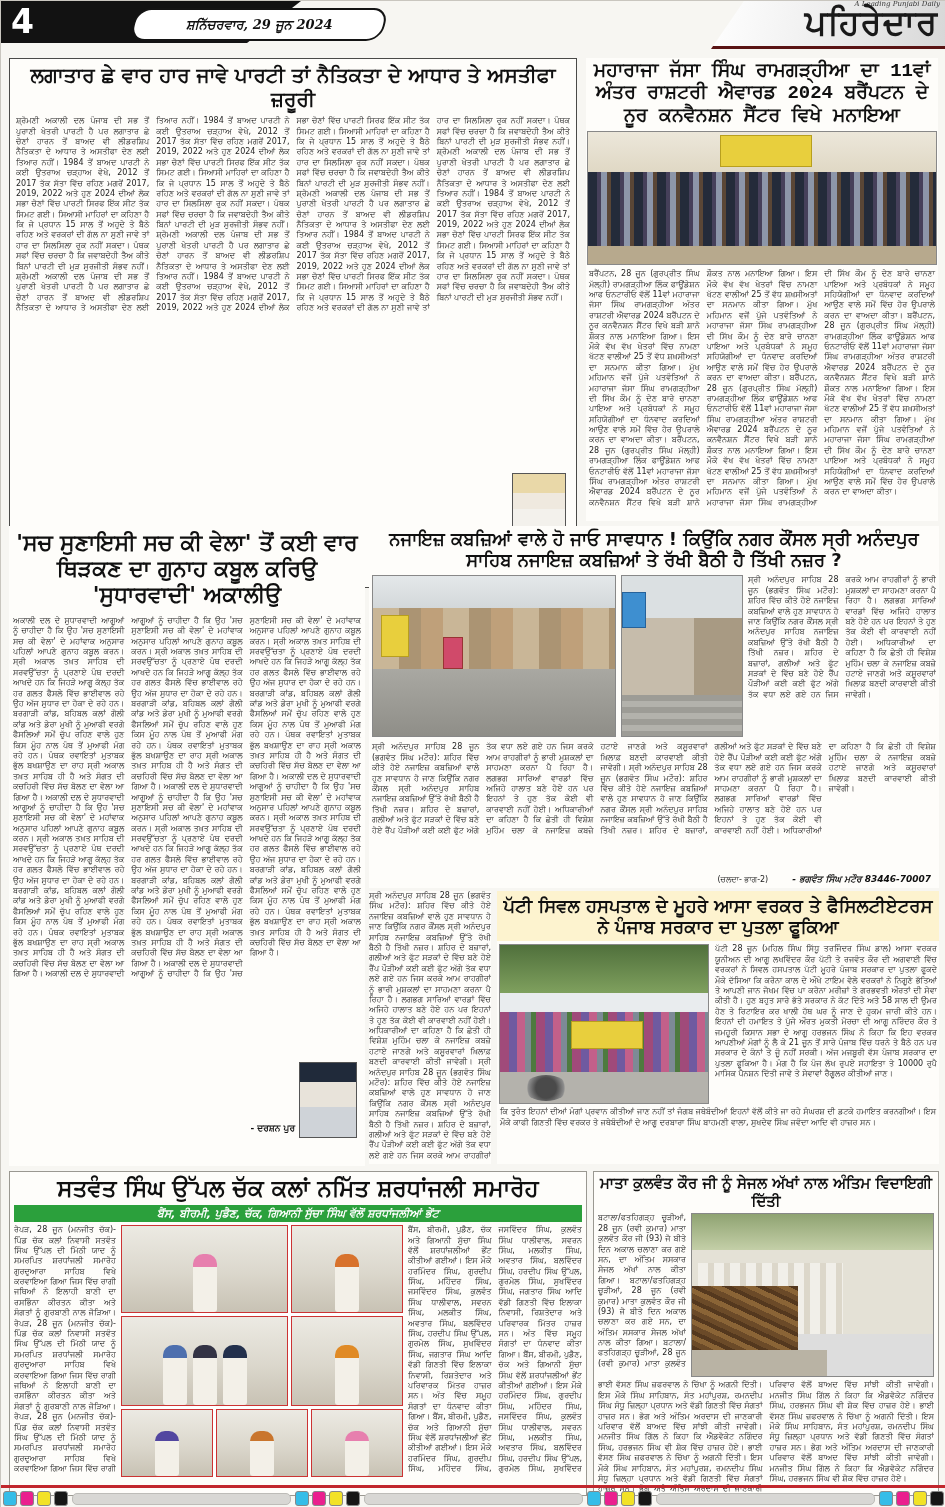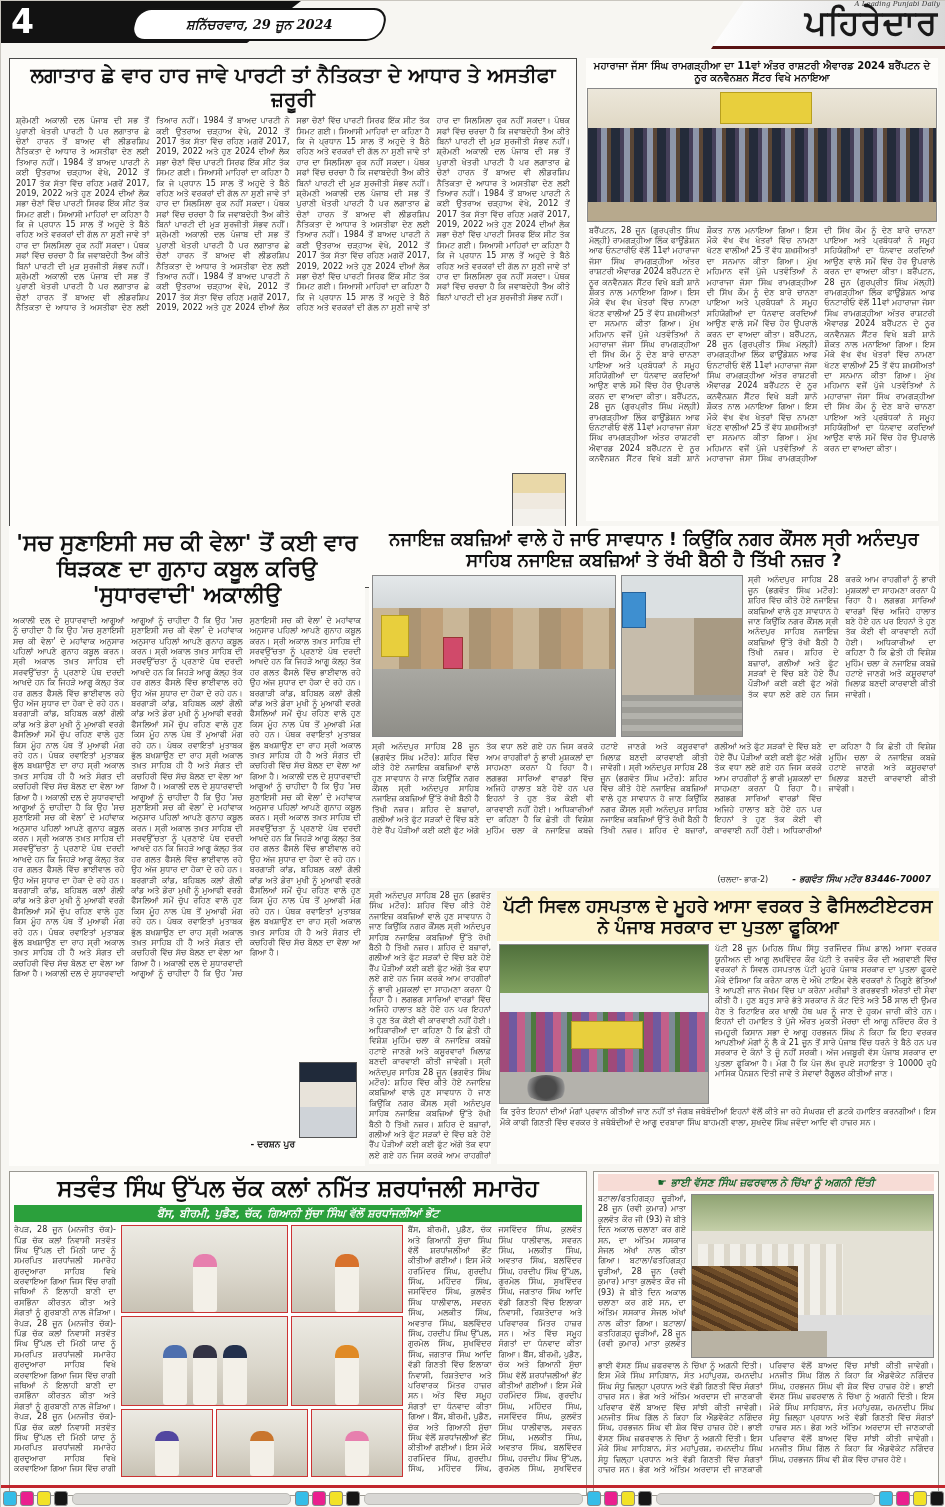--- a/index.html
+++ b/index.html
@@ -84,36 +84,36 @@
     <div class="cols c4" style="height:404px;">ਸ਼੍ਰੋਮਣੀ ਅਕਾਲੀ ਦਲ ਪੰਜਾਬ ਦੀ ਸਭ ਤੋਂ ਪੁਰਾਣੀ ਖੇਤਰੀ ਪਾਰਟੀ ਹੈ ਪਰ ਲਗਾਤਾਰ ਛੇ ਚੋਣਾਂ ਹਾਰਨ ਤੋਂ ਬਾਅਦ ਵੀ ਲੀਡਰਸ਼ਿਪ ਨੈਤਿਕਤਾ ਦੇ ਆਧਾਰ ਤੇ ਅਸਤੀਫਾ ਦੇਣ ਲਈ ਤਿਆਰ ਨਹੀਂ। 1984 ਤੋਂ ਬਾਅਦ ਪਾਰਟੀ ਨੇ ਕਈ ਉਤਰਾਅ ਚੜ੍ਹਾਅ ਵੇਖੇ, 2012 ਤੋਂ 2017 ਤੱਕ ਸੱਤਾ ਵਿੱਚ ਰਹਿਣ ਮਗਰੋਂ 2017, 2019, 2022 ਅਤੇ ਹੁਣ 2024 ਦੀਆਂ ਲੋਕ ਸਭਾ ਚੋਣਾਂ ਵਿੱਚ ਪਾਰਟੀ ਸਿਰਫ ਇੱਕ ਸੀਟ ਤੱਕ ਸਿਮਟ ਗਈ। ਸਿਆਸੀ ਮਾਹਿਰਾਂ ਦਾ ਕਹਿਣਾ ਹੈ ਕਿ ਜੇ ਪ੍ਰਧਾਨ 15 ਸਾਲ ਤੋਂ ਅਹੁਦੇ ਤੇ ਬੈਠੇ ਰਹਿਣ ਅਤੇ ਵਰਕਰਾਂ ਦੀ ਗੱਲ ਨਾ ਸੁਣੀ ਜਾਵੇ ਤਾਂ ਹਾਰ ਦਾ ਸਿਲਸਿਲਾ ਰੁਕ ਨਹੀਂ ਸਕਦਾ। ਪੰਥਕ ਸਫਾਂ ਵਿੱਚ ਚਰਚਾ ਹੈ ਕਿ ਜਵਾਬਦੇਹੀ ਤੈਅ ਕੀਤੇ ਬਿਨਾਂ ਪਾਰਟੀ ਦੀ ਮੁੜ ਸੁਰਜੀਤੀ ਸੰਭਵ ਨਹੀਂ। ਸ਼੍ਰੋਮਣੀ ਅਕਾਲੀ ਦਲ ਪੰਜਾਬ ਦੀ ਸਭ ਤੋਂ ਪੁਰਾਣੀ ਖੇਤਰੀ ਪਾਰਟੀ ਹੈ ਪਰ ਲਗਾਤਾਰ ਛੇ ਚੋਣਾਂ ਹਾਰਨ ਤੋਂ ਬਾਅਦ ਵੀ ਲੀਡਰਸ਼ਿਪ ਨੈਤਿਕਤਾ ਦੇ ਆਧਾਰ ਤੇ ਅਸਤੀਫਾ ਦੇਣ ਲਈ ਤਿਆਰ ਨਹੀਂ। 1984 ਤੋਂ ਬਾਅਦ ਪਾਰਟੀ ਨੇ ਕਈ ਉਤਰਾਅ ਚੜ੍ਹਾਅ ਵੇਖੇ, 2012 ਤੋਂ 2017 ਤੱਕ ਸੱਤਾ ਵਿੱਚ ਰਹਿਣ ਮਗਰੋਂ 2017, 2019, 2022 ਅਤੇ ਹੁਣ 2024 ਦੀਆਂ ਲੋਕ ਸਭਾ ਚੋਣਾਂ ਵਿੱਚ ਪਾਰਟੀ ਸਿਰਫ ਇੱਕ ਸੀਟ ਤੱਕ ਸਿਮਟ ਗਈ। ਸਿਆਸੀ ਮਾਹਿਰਾਂ ਦਾ ਕਹਿਣਾ ਹੈ ਕਿ ਜੇ ਪ੍ਰਧਾਨ 15 ਸਾਲ ਤੋਂ ਅਹੁਦੇ ਤੇ ਬੈਠੇ ਰਹਿਣ ਅਤੇ ਵਰਕਰਾਂ ਦੀ ਗੱਲ ਨਾ ਸੁਣੀ ਜਾਵੇ ਤਾਂ ਹਾਰ ਦਾ ਸਿਲਸਿਲਾ ਰੁਕ ਨਹੀਂ ਸਕਦਾ। ਪੰਥਕ ਸਫਾਂ ਵਿੱਚ ਚਰਚਾ ਹੈ ਕਿ ਜਵਾਬਦੇਹੀ ਤੈਅ ਕੀਤੇ ਬਿਨਾਂ ਪਾਰਟੀ ਦੀ ਮੁੜ ਸੁਰਜੀਤੀ ਸੰਭਵ ਨਹੀਂ। ਸ਼੍ਰੋਮਣੀ ਅਕਾਲੀ ਦਲ ਪੰਜਾਬ ਦੀ ਸਭ ਤੋਂ ਪੁਰਾਣੀ ਖੇਤਰੀ ਪਾਰਟੀ ਹੈ ਪਰ ਲਗਾਤਾਰ ਛੇ ਚੋਣਾਂ ਹਾਰਨ ਤੋਂ ਬਾਅਦ ਵੀ ਲੀਡਰਸ਼ਿਪ ਨੈਤਿਕਤਾ ਦੇ ਆਧਾਰ ਤੇ ਅਸਤੀਫਾ ਦੇਣ ਲਈ ਤਿਆਰ ਨਹੀਂ। 1984 ਤੋਂ ਬਾਅਦ ਪਾਰਟੀ ਨੇ ਕਈ ਉਤਰਾਅ ਚੜ੍ਹਾਅ ਵੇਖੇ, 2012 ਤੋਂ 2017 ਤੱਕ ਸੱਤਾ ਵਿੱਚ ਰਹਿਣ ਮਗਰੋਂ 2017, 2019, 2022 ਅਤੇ ਹੁਣ 2024 ਦੀਆਂ ਲੋਕ ਸਭਾ ਚੋਣਾਂ ਵਿੱਚ ਪਾਰਟੀ ਸਿਰਫ ਇੱਕ ਸੀਟ ਤੱਕ ਸਿਮਟ ਗਈ। ਸਿਆਸੀ ਮਾਹਿਰਾਂ ਦਾ ਕਹਿਣਾ ਹੈ ਕਿ ਜੇ ਪ੍ਰਧਾਨ 15 ਸਾਲ ਤੋਂ ਅਹੁਦੇ ਤੇ ਬੈਠੇ ਰਹਿਣ ਅਤੇ ਵਰਕਰਾਂ ਦੀ ਗੱਲ ਨਾ ਸੁਣੀ ਜਾਵੇ ਤਾਂ ਹਾਰ ਦਾ ਸਿਲਸਿਲਾ ਰੁਕ ਨਹੀਂ ਸਕਦਾ। ਪੰਥਕ ਸਫਾਂ ਵਿੱਚ ਚਰਚਾ ਹੈ ਕਿ ਜਵਾਬਦੇਹੀ ਤੈਅ ਕੀਤੇ ਬਿਨਾਂ ਪਾਰਟੀ ਦੀ ਮੁੜ ਸੁਰਜੀਤੀ ਸੰਭਵ ਨਹੀਂ। ਸ਼੍ਰੋਮਣੀ ਅਕਾਲੀ ਦਲ ਪੰਜਾਬ ਦੀ ਸਭ ਤੋਂ ਪੁਰਾਣੀ ਖੇਤਰੀ ਪਾਰਟੀ ਹੈ ਪਰ ਲਗਾਤਾਰ ਛੇ ਚੋਣਾਂ ਹਾਰਨ ਤੋਂ ਬਾਅਦ ਵੀ ਲੀਡਰਸ਼ਿਪ ਨੈਤਿਕਤਾ ਦੇ ਆਧਾਰ ਤੇ ਅਸਤੀਫਾ ਦੇਣ ਲਈ ਤਿਆਰ ਨਹੀਂ। 1984 ਤੋਂ ਬਾਅਦ ਪਾਰਟੀ ਨੇ ਕਈ ਉਤਰਾਅ ਚੜ੍ਹਾਅ ਵੇਖੇ, 2012 ਤੋਂ 2017 ਤੱਕ ਸੱਤਾ ਵਿੱਚ ਰਹਿਣ ਮਗਰੋਂ 2017, 2019, 2022 ਅਤੇ ਹੁਣ 2024 ਦੀਆਂ ਲੋਕ ਸਭਾ ਚੋਣਾਂ ਵਿੱਚ ਪਾਰਟੀ ਸਿਰਫ ਇੱਕ ਸੀਟ ਤੱਕ ਸਿਮਟ ਗਈ। ਸਿਆਸੀ ਮਾਹਿਰਾਂ ਦਾ ਕਹਿਣਾ ਹੈ ਕਿ ਜੇ ਪ੍ਰਧਾਨ 15 ਸਾਲ ਤੋਂ ਅਹੁਦੇ ਤੇ ਬੈਠੇ ਰਹਿਣ ਅਤੇ ਵਰਕਰਾਂ ਦੀ ਗੱਲ ਨਾ ਸੁਣੀ ਜਾਵੇ ਤਾਂ ਹਾਰ ਦਾ ਸਿਲਸਿਲਾ ਰੁਕ ਨਹੀਂ ਸਕਦਾ। ਪੰਥਕ ਸਫਾਂ ਵਿੱਚ ਚਰਚਾ ਹੈ ਕਿ ਜਵਾਬਦੇਹੀ ਤੈਅ ਕੀਤੇ ਬਿਨਾਂ ਪਾਰਟੀ ਦੀ ਮੁੜ ਸੁਰਜੀਤੀ ਸੰਭਵ ਨਹੀਂ। ਸ਼੍ਰੋਮਣੀ ਅਕਾਲੀ ਦਲ ਪੰਜਾਬ ਦੀ ਸਭ ਤੋਂ ਪੁਰਾਣੀ ਖੇਤਰੀ ਪਾਰਟੀ ਹੈ ਪਰ ਲਗਾਤਾਰ ਛੇ ਚੋਣਾਂ ਹਾਰਨ ਤੋਂ ਬਾਅਦ ਵੀ ਲੀਡਰਸ਼ਿਪ ਨੈਤਿਕਤਾ ਦੇ ਆਧਾਰ ਤੇ ਅਸਤੀਫਾ ਦੇਣ ਲਈ ਤਿਆਰ ਨਹੀਂ। 1984 ਤੋਂ ਬਾਅਦ ਪਾਰਟੀ ਨੇ ਕਈ ਉਤਰਾਅ ਚੜ੍ਹਾਅ ਵੇਖੇ, 2012 ਤੋਂ 2017 ਤੱਕ ਸੱਤਾ ਵਿੱਚ ਰਹਿਣ ਮਗਰੋਂ 2017, 2019, 2022 ਅਤੇ ਹੁਣ 2024 ਦੀਆਂ ਲੋਕ ਸਭਾ ਚੋਣਾਂ ਵਿੱਚ ਪਾਰਟੀ ਸਿਰਫ ਇੱਕ ਸੀਟ ਤੱਕ ਸਿਮਟ ਗਈ। ਸਿਆਸੀ ਮਾਹਿਰਾਂ ਦਾ ਕਹਿਣਾ ਹੈ ਕਿ ਜੇ ਪ੍ਰਧਾਨ 15 ਸਾਲ ਤੋਂ ਅਹੁਦੇ ਤੇ ਬੈਠੇ ਰਹਿਣ ਅਤੇ ਵਰਕਰਾਂ ਦੀ ਗੱਲ ਨਾ ਸੁਣੀ ਜਾਵੇ ਤਾਂ ਹਾਰ ਦਾ ਸਿਲਸਿਲਾ ਰੁਕ ਨਹੀਂ ਸਕਦਾ। ਪੰਥਕ ਸਫਾਂ ਵਿੱਚ ਚਰਚਾ ਹੈ ਕਿ ਜਵਾਬਦੇਹੀ ਤੈਅ ਕੀਤੇ ਬਿਨਾਂ ਪਾਰਟੀ ਦੀ ਮੁੜ ਸੁਰਜੀਤੀ ਸੰਭਵ ਨਹੀਂ।</div>
     <div class="portrait" style="right:10px;bottom:48px;width:52px;height:64px;
          background:linear-gradient(180deg,#e9d8a8 0 30%,#efe9df 30% 55%,#f3f1ec 55% 100%);"></div>
     <div style="position:absolute;right:6px;bottom:24px;text-align:center;width:110px;">
       <span class="byline">- ਤਰਸੇਮ ਸਿੰਘ ਭਿੰਡਰ</span>
       <span class="byline" style="display:block;">98152 67963</span>
     </div>
   </div>
 
   <div class="art" style="left:585px;top:57px;width:352px;height:463px;">
-    <div class="hl" style="font-size:10px;padding:2px 2px 4px 2px;">ਮਹਾਰਾਜਾ ਜੱਸਾ ਸਿੰਘ ਰਾਮਗੜ੍ਹੀਆ ਦਾ 11ਵਾਂ ਅੰਤਰ ਰਾਸ਼ਟਰੀ ਐਵਾਰਡ 2024 ਬਰੈਂਪਟਨ ਦੇ ਨੂਰ ਕਨਵੈਨਸ਼ਨ ਸੈਂਟਰ ਵਿਖੇ ਮਨਾਇਆ</div>
+    <div class="hl" style="font-size:19px;padding:2px 2px 4px 2px;font-family:Liberation Mono, monospace;">ਮਹਾਰਾਜਾ ਜੱਸਾ ਸਿੰਘ ਰਾਮਗੜ੍ਹੀਆ ਦਾ 11ਵਾਂ ਅੰਤਰ ਰਾਸ਼ਟਰੀ ਐਵਾਰਡ 2024 ਬਰੈਂਪਟਨ ਦੇ ਨੂਰ ਕਨਵੈਨਸ਼ਨ ਸੈਂਟਰ ਵਿਖੇ ਮਨਾਇਆ</div>
     <div class="ph" style="width:348px;height:132px;margin:0 auto;">
       <div style="top:0;height:34%;background:linear-gradient(180deg,#ece7da,#ded6c2);"></div>
       <div class="banner" style="left:38%;top:3px;width:90px;height:30px;"></div>
       <div class="crowd" style="top:30%;height:56%;"></div>
       <div style="bottom:0;height:14%;background:#b7a98d;"></div>
     </div>
     <div class="cols c3" style="height:278px;padding:4px 3px;">ਬਰੈਂਪਟਨ, 28 ਜੂਨ (ਗੁਰਪ੍ਰੀਤ ਸਿੰਘ ਮੱਲ੍ਹੀ)  ਰਾਮਗੜ੍ਹੀਆ ਲਿੰਕ ਫਾਊਂਡੇਸ਼ਨ ਆਫ ਓਨਟਾਰੀਓ ਵੱਲੋਂ 11ਵਾਂ ਮਹਾਰਾਜਾ ਜੱਸਾ ਸਿੰਘ ਰਾਮਗੜ੍ਹੀਆ ਅੰਤਰ ਰਾਸ਼ਟਰੀ ਐਵਾਰਡ 2024 ਬਰੈਂਪਟਨ ਦੇ ਨੂਰ ਕਨਵੈਨਸ਼ਨ ਸੈਂਟਰ ਵਿਖੇ ਬੜੀ ਸ਼ਾਨੋ ਸ਼ੌਕਤ ਨਾਲ ਮਨਾਇਆ ਗਿਆ। ਇਸ ਮੌਕੇ ਵੱਖ ਵੱਖ ਖੇਤਰਾਂ ਵਿੱਚ ਨਾਮਣਾ ਖੱਟਣ ਵਾਲੀਆਂ 25 ਤੋਂ ਵੱਧ ਸ਼ਖ਼ਸੀਅਤਾਂ ਦਾ ਸਨਮਾਨ ਕੀਤਾ ਗਿਆ। ਮੁੱਖ ਮਹਿਮਾਨ ਵਜੋਂ ਪੁੱਜੇ ਪਤਵੰਤਿਆਂ ਨੇ ਮਹਾਰਾਜਾ ਜੱਸਾ ਸਿੰਘ ਰਾਮਗੜ੍ਹੀਆ ਦੀ ਸਿੱਖ ਕੌਮ ਨੂੰ ਦੇਣ ਬਾਰੇ ਚਾਨਣਾ ਪਾਇਆ ਅਤੇ ਪ੍ਰਬੰਧਕਾਂ ਨੇ ਸਮੂਹ ਸਹਿਯੋਗੀਆਂ ਦਾ ਧੰਨਵਾਦ ਕਰਦਿਆਂ ਆਉਣ ਵਾਲੇ ਸਮੇਂ ਵਿੱਚ ਹੋਰ ਉਪਰਾਲੇ ਕਰਨ ਦਾ ਵਾਅਦਾ ਕੀਤਾ। ਬਰੈਂਪਟਨ, 28 ਜੂਨ (ਗੁਰਪ੍ਰੀਤ ਸਿੰਘ ਮੱਲ੍ਹੀ)  ਰਾਮਗੜ੍ਹੀਆ ਲਿੰਕ ਫਾਊਂਡੇਸ਼ਨ ਆਫ ਓਨਟਾਰੀਓ ਵੱਲੋਂ 11ਵਾਂ ਮਹਾਰਾਜਾ ਜੱਸਾ ਸਿੰਘ ਰਾਮਗੜ੍ਹੀਆ ਅੰਤਰ ਰਾਸ਼ਟਰੀ ਐਵਾਰਡ 2024 ਬਰੈਂਪਟਨ ਦੇ ਨੂਰ ਕਨਵੈਨਸ਼ਨ ਸੈਂਟਰ ਵਿਖੇ ਬੜੀ ਸ਼ਾਨੋ ਸ਼ੌਕਤ ਨਾਲ ਮਨਾਇਆ ਗਿਆ। ਇਸ ਮੌਕੇ ਵੱਖ ਵੱਖ ਖੇਤਰਾਂ ਵਿੱਚ ਨਾਮਣਾ ਖੱਟਣ ਵਾਲੀਆਂ 25 ਤੋਂ ਵੱਧ ਸ਼ਖ਼ਸੀਅਤਾਂ ਦਾ ਸਨਮਾਨ ਕੀਤਾ ਗਿਆ। ਮੁੱਖ ਮਹਿਮਾਨ ਵਜੋਂ ਪੁੱਜੇ ਪਤਵੰਤਿਆਂ ਨੇ ਮਹਾਰਾਜਾ ਜੱਸਾ ਸਿੰਘ ਰਾਮਗੜ੍ਹੀਆ ਦੀ ਸਿੱਖ ਕੌਮ ਨੂੰ ਦੇਣ ਬਾਰੇ ਚਾਨਣਾ ਪਾਇਆ ਅਤੇ ਪ੍ਰਬੰਧਕਾਂ ਨੇ ਸਮੂਹ ਸਹਿਯੋਗੀਆਂ ਦਾ ਧੰਨਵਾਦ ਕਰਦਿਆਂ ਆਉਣ ਵਾਲੇ ਸਮੇਂ ਵਿੱਚ ਹੋਰ ਉਪਰਾਲੇ ਕਰਨ ਦਾ ਵਾਅਦਾ ਕੀਤਾ। ਬਰੈਂਪਟਨ, 28 ਜੂਨ (ਗੁਰਪ੍ਰੀਤ ਸਿੰਘ ਮੱਲ੍ਹੀ)  ਰਾਮਗੜ੍ਹੀਆ ਲਿੰਕ ਫਾਊਂਡੇਸ਼ਨ ਆਫ ਓਨਟਾਰੀਓ ਵੱਲੋਂ 11ਵਾਂ ਮਹਾਰਾਜਾ ਜੱਸਾ ਸਿੰਘ ਰਾਮਗੜ੍ਹੀਆ ਅੰਤਰ ਰਾਸ਼ਟਰੀ ਐਵਾਰਡ 2024 ਬਰੈਂਪਟਨ ਦੇ ਨੂਰ ਕਨਵੈਨਸ਼ਨ ਸੈਂਟਰ ਵਿਖੇ ਬੜੀ ਸ਼ਾਨੋ ਸ਼ੌਕਤ ਨਾਲ ਮਨਾਇਆ ਗਿਆ। ਇਸ ਮੌਕੇ ਵੱਖ ਵੱਖ ਖੇਤਰਾਂ ਵਿੱਚ ਨਾਮਣਾ ਖੱਟਣ ਵਾਲੀਆਂ 25 ਤੋਂ ਵੱਧ ਸ਼ਖ਼ਸੀਅਤਾਂ ਦਾ ਸਨਮਾਨ ਕੀਤਾ ਗਿਆ। ਮੁੱਖ ਮਹਿਮਾਨ ਵਜੋਂ ਪੁੱਜੇ ਪਤਵੰਤਿਆਂ ਨੇ ਮਹਾਰਾਜਾ ਜੱਸਾ ਸਿੰਘ ਰਾਮਗੜ੍ਹੀਆ ਦੀ ਸਿੱਖ ਕੌਮ ਨੂੰ ਦੇਣ ਬਾਰੇ ਚਾਨਣਾ ਪਾਇਆ ਅਤੇ ਪ੍ਰਬੰਧਕਾਂ ਨੇ ਸਮੂਹ ਸਹਿਯੋਗੀਆਂ ਦਾ ਧੰਨਵਾਦ ਕਰਦਿਆਂ ਆਉਣ ਵਾਲੇ ਸਮੇਂ ਵਿੱਚ ਹੋਰ ਉਪਰਾਲੇ ਕਰਨ ਦਾ ਵਾਅਦਾ ਕੀਤਾ। ਬਰੈਂਪਟਨ, 28 ਜੂਨ (ਗੁਰਪ੍ਰੀਤ ਸਿੰਘ ਮੱਲ੍ਹੀ)  ਰਾਮਗੜ੍ਹੀਆ ਲਿੰਕ ਫਾਊਂਡੇਸ਼ਨ ਆਫ ਓਨਟਾਰੀਓ ਵੱਲੋਂ 11ਵਾਂ ਮਹਾਰਾਜਾ ਜੱਸਾ ਸਿੰਘ ਰਾਮਗੜ੍ਹੀਆ ਅੰਤਰ ਰਾਸ਼ਟਰੀ ਐਵਾਰਡ 2024 ਬਰੈਂਪਟਨ ਦੇ ਨੂਰ ਕਨਵੈਨਸ਼ਨ ਸੈਂਟਰ ਵਿਖੇ ਬੜੀ ਸ਼ਾਨੋ ਸ਼ੌਕਤ ਨਾਲ ਮਨਾਇਆ ਗਿਆ। ਇਸ ਮੌਕੇ ਵੱਖ ਵੱਖ ਖੇਤਰਾਂ ਵਿੱਚ ਨਾਮਣਾ ਖੱਟਣ ਵਾਲੀਆਂ 25 ਤੋਂ ਵੱਧ ਸ਼ਖ਼ਸੀਅਤਾਂ ਦਾ ਸਨਮਾਨ ਕੀਤਾ ਗਿਆ। ਮੁੱਖ ਮਹਿਮਾਨ ਵਜੋਂ ਪੁੱਜੇ ਪਤਵੰਤਿਆਂ ਨੇ ਮਹਾਰਾਜਾ ਜੱਸਾ ਸਿੰਘ ਰਾਮਗੜ੍ਹੀਆ ਦੀ ਸਿੱਖ ਕੌਮ ਨੂੰ ਦੇਣ ਬਾਰੇ ਚਾਨਣਾ ਪਾਇਆ ਅਤੇ ਪ੍ਰਬੰਧਕਾਂ ਨੇ ਸਮੂਹ ਸਹਿਯੋਗੀਆਂ ਦਾ ਧੰਨਵਾਦ ਕਰਦਿਆਂ ਆਉਣ ਵਾਲੇ ਸਮੇਂ ਵਿੱਚ ਹੋਰ ਉਪਰਾਲੇ ਕਰਨ ਦਾ ਵਾਅਦਾ ਕੀਤਾ।</div>
   </div>
 
   <div class="art" style="left:8px;top:525px;width:356px;height:640px;padding:2px 4px;">
     <div class="hl" style="font-size:22px;margin:2px 0 8px 0;">'ਸਚ ਸੁਣਾਇਸੀ ਸਚ ਕੀ ਵੇਲਾ' ਤੋਂ ਕਈ ਵਾਰ ਥਿੜਕਣ ਦਾ ਗੁਨਾਹ ਕਬੂਲ ਕਰਿਉ 'ਸੁਧਾਰਵਾਦੀ' ਅਕਾਲੀਉ</div>
     <div class="cols c3" style="height:548px;">ਅਕਾਲੀ ਦਲ ਦੇ ਸੁਧਾਰਵਾਦੀ ਆਗੂਆਂ ਨੂੰ ਚਾਹੀਦਾ ਹੈ ਕਿ ਉਹ 'ਸਚ ਸੁਣਾਇਸੀ ਸਚ ਕੀ ਵੇਲਾ' ਦੇ ਮਹਾਂਵਾਕ ਅਨੁਸਾਰ ਪਹਿਲਾਂ ਆਪਣੇ ਗੁਨਾਹ ਕਬੂਲ ਕਰਨ। ਸ੍ਰੀ ਅਕਾਲ ਤਖ਼ਤ ਸਾਹਿਬ ਦੀ ਸਰਵਉੱਚਤਾ ਨੂੰ ਪ੍ਰਣਾਏ ਪੰਥ ਦਰਦੀ ਆਖਦੇ ਹਨ ਕਿ ਜਿਹੜੇ ਆਗੂ ਕੱਲ੍ਹ ਤੱਕ ਹਰ ਗਲਤ ਫੈਸਲੇ ਵਿੱਚ ਭਾਈਵਾਲ ਰਹੇ ਉਹ ਅੱਜ ਸੁਧਾਰ ਦਾ ਹੋਕਾ ਦੇ ਰਹੇ ਹਨ। ਬਰਗਾੜੀ ਕਾਂਡ, ਬਹਿਬਲ ਕਲਾਂ ਗੋਲੀ ਕਾਂਡ ਅਤੇ ਡੇਰਾ ਮੁਖੀ ਨੂੰ ਮੁਆਫੀ ਵਰਗੇ ਫੈਸਲਿਆਂ ਸਮੇਂ ਚੁੱਪ ਰਹਿਣ ਵਾਲੇ ਹੁਣ ਕਿਸ ਮੂੰਹ ਨਾਲ ਪੰਥ ਤੋਂ ਮੁਆਫੀ ਮੰਗ ਰਹੇ ਹਨ। ਪੰਥਕ ਰਵਾਇਤਾਂ ਮੁਤਾਬਕ ਭੁੱਲ ਬਖਸ਼ਾਉਣ ਦਾ ਰਾਹ ਸ੍ਰੀ ਅਕਾਲ ਤਖ਼ਤ ਸਾਹਿਬ ਹੀ ਹੈ ਅਤੇ ਸੰਗਤ ਦੀ ਕਚਹਿਰੀ ਵਿੱਚ ਸੱਚ ਬੋਲਣ ਦਾ ਵੇਲਾ ਆ ਗਿਆ ਹੈ। ਅਕਾਲੀ ਦਲ ਦੇ ਸੁਧਾਰਵਾਦੀ ਆਗੂਆਂ ਨੂੰ ਚਾਹੀਦਾ ਹੈ ਕਿ ਉਹ 'ਸਚ ਸੁਣਾਇਸੀ ਸਚ ਕੀ ਵੇਲਾ' ਦੇ ਮਹਾਂਵਾਕ ਅਨੁਸਾਰ ਪਹਿਲਾਂ ਆਪਣੇ ਗੁਨਾਹ ਕਬੂਲ ਕਰਨ। ਸ੍ਰੀ ਅਕਾਲ ਤਖ਼ਤ ਸਾਹਿਬ ਦੀ ਸਰਵਉੱਚਤਾ ਨੂੰ ਪ੍ਰਣਾਏ ਪੰਥ ਦਰਦੀ ਆਖਦੇ ਹਨ ਕਿ ਜਿਹੜੇ ਆਗੂ ਕੱਲ੍ਹ ਤੱਕ ਹਰ ਗਲਤ ਫੈਸਲੇ ਵਿੱਚ ਭਾਈਵਾਲ ਰਹੇ ਉਹ ਅੱਜ ਸੁਧਾਰ ਦਾ ਹੋਕਾ ਦੇ ਰਹੇ ਹਨ। ਬਰਗਾੜੀ ਕਾਂਡ, ਬਹਿਬਲ ਕਲਾਂ ਗੋਲੀ ਕਾਂਡ ਅਤੇ ਡੇਰਾ ਮੁਖੀ ਨੂੰ ਮੁਆਫੀ ਵਰਗੇ ਫੈਸਲਿਆਂ ਸਮੇਂ ਚੁੱਪ ਰਹਿਣ ਵਾਲੇ ਹੁਣ ਕਿਸ ਮੂੰਹ ਨਾਲ ਪੰਥ ਤੋਂ ਮੁਆਫੀ ਮੰਗ ਰਹੇ ਹਨ। ਪੰਥਕ ਰਵਾਇਤਾਂ ਮੁਤਾਬਕ ਭੁੱਲ ਬਖਸ਼ਾਉਣ ਦਾ ਰਾਹ ਸ੍ਰੀ ਅਕਾਲ ਤਖ਼ਤ ਸਾਹਿਬ ਹੀ ਹੈ ਅਤੇ ਸੰਗਤ ਦੀ ਕਚਹਿਰੀ ਵਿੱਚ ਸੱਚ ਬੋਲਣ ਦਾ ਵੇਲਾ ਆ ਗਿਆ ਹੈ। ਅਕਾਲੀ ਦਲ ਦੇ ਸੁਧਾਰਵਾਦੀ ਆਗੂਆਂ ਨੂੰ ਚਾਹੀਦਾ ਹੈ ਕਿ ਉਹ 'ਸਚ ਸੁਣਾਇਸੀ ਸਚ ਕੀ ਵੇਲਾ' ਦੇ ਮਹਾਂਵਾਕ ਅਨੁਸਾਰ ਪਹਿਲਾਂ ਆਪਣੇ ਗੁਨਾਹ ਕਬੂਲ ਕਰਨ। ਸ੍ਰੀ ਅਕਾਲ ਤਖ਼ਤ ਸਾਹਿਬ ਦੀ ਸਰਵਉੱਚਤਾ ਨੂੰ ਪ੍ਰਣਾਏ ਪੰਥ ਦਰਦੀ ਆਖਦੇ ਹਨ ਕਿ ਜਿਹੜੇ ਆਗੂ ਕੱਲ੍ਹ ਤੱਕ ਹਰ ਗਲਤ ਫੈਸਲੇ ਵਿੱਚ ਭਾਈਵਾਲ ਰਹੇ ਉਹ ਅੱਜ ਸੁਧਾਰ ਦਾ ਹੋਕਾ ਦੇ ਰਹੇ ਹਨ। ਬਰਗਾੜੀ ਕਾਂਡ, ਬਹਿਬਲ ਕਲਾਂ ਗੋਲੀ ਕਾਂਡ ਅਤੇ ਡੇਰਾ ਮੁਖੀ ਨੂੰ ਮੁਆਫੀ ਵਰਗੇ ਫੈਸਲਿਆਂ ਸਮੇਂ ਚੁੱਪ ਰਹਿਣ ਵਾਲੇ ਹੁਣ ਕਿਸ ਮੂੰਹ ਨਾਲ ਪੰਥ ਤੋਂ ਮੁਆਫੀ ਮੰਗ ਰਹੇ ਹਨ। ਪੰਥਕ ਰਵਾਇਤਾਂ ਮੁਤਾਬਕ ਭੁੱਲ ਬਖਸ਼ਾਉਣ ਦਾ ਰਾਹ ਸ੍ਰੀ ਅਕਾਲ ਤਖ਼ਤ ਸਾਹਿਬ ਹੀ ਹੈ ਅਤੇ ਸੰਗਤ ਦੀ ਕਚਹਿਰੀ ਵਿੱਚ ਸੱਚ ਬੋਲਣ ਦਾ ਵੇਲਾ ਆ ਗਿਆ ਹੈ। ਅਕਾਲੀ ਦਲ ਦੇ ਸੁਧਾਰਵਾਦੀ ਆਗੂਆਂ ਨੂੰ ਚਾਹੀਦਾ ਹੈ ਕਿ ਉਹ 'ਸਚ ਸੁਣਾਇਸੀ ਸਚ ਕੀ ਵੇਲਾ' ਦੇ ਮਹਾਂਵਾਕ ਅਨੁਸਾਰ ਪਹਿਲਾਂ ਆਪਣੇ ਗੁਨਾਹ ਕਬੂਲ ਕਰਨ। ਸ੍ਰੀ ਅਕਾਲ ਤਖ਼ਤ ਸਾਹਿਬ ਦੀ ਸਰਵਉੱਚਤਾ ਨੂੰ ਪ੍ਰਣਾਏ ਪੰਥ ਦਰਦੀ ਆਖਦੇ ਹਨ ਕਿ ਜਿਹੜੇ ਆਗੂ ਕੱਲ੍ਹ ਤੱਕ ਹਰ ਗਲਤ ਫੈਸਲੇ ਵਿੱਚ ਭਾਈਵਾਲ ਰਹੇ ਉਹ ਅੱਜ ਸੁਧਾਰ ਦਾ ਹੋਕਾ ਦੇ ਰਹੇ ਹਨ। ਬਰਗਾੜੀ ਕਾਂਡ, ਬਹਿਬਲ ਕਲਾਂ ਗੋਲੀ ਕਾਂਡ ਅਤੇ ਡੇਰਾ ਮੁਖੀ ਨੂੰ ਮੁਆਫੀ ਵਰਗੇ ਫੈਸਲਿਆਂ ਸਮੇਂ ਚੁੱਪ ਰਹਿਣ ਵਾਲੇ ਹੁਣ ਕਿਸ ਮੂੰਹ ਨਾਲ ਪੰਥ ਤੋਂ ਮੁਆਫੀ ਮੰਗ ਰਹੇ ਹਨ। ਪੰਥਕ ਰਵਾਇਤਾਂ ਮੁਤਾਬਕ ਭੁੱਲ ਬਖਸ਼ਾਉਣ ਦਾ ਰਾਹ ਸ੍ਰੀ ਅਕਾਲ ਤਖ਼ਤ ਸਾਹਿਬ ਹੀ ਹੈ ਅਤੇ ਸੰਗਤ ਦੀ ਕਚਹਿਰੀ ਵਿੱਚ ਸੱਚ ਬੋਲਣ ਦਾ ਵੇਲਾ ਆ ਗਿਆ ਹੈ। ਅਕਾਲੀ ਦਲ ਦੇ ਸੁਧਾਰਵਾਦੀ ਆਗੂਆਂ ਨੂੰ ਚਾਹੀਦਾ ਹੈ ਕਿ ਉਹ 'ਸਚ ਸੁਣਾਇਸੀ ਸਚ ਕੀ ਵੇਲਾ' ਦੇ ਮਹਾਂਵਾਕ ਅਨੁਸਾਰ ਪਹਿਲਾਂ ਆਪਣੇ ਗੁਨਾਹ ਕਬੂਲ ਕਰਨ। ਸ੍ਰੀ ਅਕਾਲ ਤਖ਼ਤ ਸਾਹਿਬ ਦੀ ਸਰਵਉੱਚਤਾ ਨੂੰ ਪ੍ਰਣਾਏ ਪੰਥ ਦਰਦੀ ਆਖਦੇ ਹਨ ਕਿ ਜਿਹੜੇ ਆਗੂ ਕੱਲ੍ਹ ਤੱਕ ਹਰ ਗਲਤ ਫੈਸਲੇ ਵਿੱਚ ਭਾਈਵਾਲ ਰਹੇ ਉਹ ਅੱਜ ਸੁਧਾਰ ਦਾ ਹੋਕਾ ਦੇ ਰਹੇ ਹਨ। ਬਰਗਾੜੀ ਕਾਂਡ, ਬਹਿਬਲ ਕਲਾਂ ਗੋਲੀ ਕਾਂਡ ਅਤੇ ਡੇਰਾ ਮੁਖੀ ਨੂੰ ਮੁਆਫੀ ਵਰਗੇ ਫੈਸਲਿਆਂ ਸਮੇਂ ਚੁੱਪ ਰਹਿਣ ਵਾਲੇ ਹੁਣ ਕਿਸ ਮੂੰਹ ਨਾਲ ਪੰਥ ਤੋਂ ਮੁਆਫੀ ਮੰਗ ਰਹੇ ਹਨ। ਪੰਥਕ ਰਵਾਇਤਾਂ ਮੁਤਾਬਕ ਭੁੱਲ ਬਖਸ਼ਾਉਣ ਦਾ ਰਾਹ ਸ੍ਰੀ ਅਕਾਲ ਤਖ਼ਤ ਸਾਹਿਬ ਹੀ ਹੈ ਅਤੇ ਸੰਗਤ ਦੀ ਕਚਹਿਰੀ ਵਿੱਚ ਸੱਚ ਬੋਲਣ ਦਾ ਵੇਲਾ ਆ ਗਿਆ ਹੈ। ਅਕਾਲੀ ਦਲ ਦੇ ਸੁਧਾਰਵਾਦੀ ਆਗੂਆਂ ਨੂੰ ਚਾਹੀਦਾ ਹੈ ਕਿ ਉਹ 'ਸਚ ਸੁਣਾਇਸੀ ਸਚ ਕੀ ਵੇਲਾ' ਦੇ ਮਹਾਂਵਾਕ ਅਨੁਸਾਰ ਪਹਿਲਾਂ ਆਪਣੇ ਗੁਨਾਹ ਕਬੂਲ ਕਰਨ। ਸ੍ਰੀ ਅਕਾਲ ਤਖ਼ਤ ਸਾਹਿਬ ਦੀ ਸਰਵਉੱਚਤਾ ਨੂੰ ਪ੍ਰਣਾਏ ਪੰਥ ਦਰਦੀ ਆਖਦੇ ਹਨ ਕਿ ਜਿਹੜੇ ਆਗੂ ਕੱਲ੍ਹ ਤੱਕ ਹਰ ਗਲਤ ਫੈਸਲੇ ਵਿੱਚ ਭਾਈਵਾਲ ਰਹੇ ਉਹ ਅੱਜ ਸੁਧਾਰ ਦਾ ਹੋਕਾ ਦੇ ਰਹੇ ਹਨ। ਬਰਗਾੜੀ ਕਾਂਡ, ਬਹਿਬਲ ਕਲਾਂ ਗੋਲੀ ਕਾਂਡ ਅਤੇ ਡੇਰਾ ਮੁਖੀ ਨੂੰ ਮੁਆਫੀ ਵਰਗੇ ਫੈਸਲਿਆਂ ਸਮੇਂ ਚੁੱਪ ਰਹਿਣ ਵਾਲੇ ਹੁਣ ਕਿਸ ਮੂੰਹ ਨਾਲ ਪੰਥ ਤੋਂ ਮੁਆਫੀ ਮੰਗ ਰਹੇ ਹਨ। ਪੰਥਕ ਰਵਾਇਤਾਂ ਮੁਤਾਬਕ ਭੁੱਲ ਬਖਸ਼ਾਉਣ ਦਾ ਰਾਹ ਸ੍ਰੀ ਅਕਾਲ ਤਖ਼ਤ ਸਾਹਿਬ ਹੀ ਹੈ ਅਤੇ ਸੰਗਤ ਦੀ ਕਚਹਿਰੀ ਵਿੱਚ ਸੱਚ ਬੋਲਣ ਦਾ ਵੇਲਾ ਆ ਗਿਆ ਹੈ।</div>
     <div class="portrait" style="right:8px;bottom:28px;width:56px;height:74px;
          background:linear-gradient(180deg,#202a3a 0 26%,#e8e3da 26% 60%,#cfd3d8 60% 100%);"></div>
-    <div class="byline" style="position:absolute;right:70px;bottom:16px;">- ਦਰਸ਼ਨ ਪੁਰ</div>
+    <div class="byline" style="position:absolute;right:70px;bottom:32px;">- ਦਰਸ਼ਨ ਪੁਰ</div>
   </div>
 
   <div class="art" style="left:368px;top:525px;width:570px;height:362px;">
     <div class="hl" style="font-size:18px;padding:2px 4px 5px 4px;">ਨਜਾਇਜ਼ ਕਬਜ਼ਿਆਂ ਵਾਲੇ ਹੋ ਜਾਓ ਸਾਵਧਾਨ ! ਕਿਉਂਕਿ ਨਗਰ ਕੌਂਸਲ ਸ੍ਰੀ ਅਨੰਦਪੁਰ ਸਾਹਿਬ ਨਜਾਇਜ਼ ਕਬਜ਼ਿਆਂ ਤੇ ਰੱਖੀ ਬੈਠੀ ਹੈ ਤਿੱਖੀ ਨਜ਼ਰ ?</div>
     <div style="display:flex;gap:5px;padding:0 3px;">
       <div class="ph" style="width:242px;height:160px;">
         <div style="top:0;height:20%;background:linear-gradient(180deg,#e4e8ea,#d3d8da);"></div>
         <div style="top:20%;height:38%;background:repeating-linear-gradient(90deg,#c9b697 0 26px,#ab9473 26px 48px,#bfa07a 48px 70px);"></div>
         <div class="banner" style="left:8px;top:24%;width:26px;height:40px;"></div>
         <div class="banner" style="left:70px;top:38%;width:18px;height:30px;background:#d04a6a;border-color:#933;"></div>
@@ -189,24 +189,21 @@
           <div class="cell" style="flex:1;">
               <span class="fig" style="background:linear-gradient(180deg,#e77fae 0 22%,#f3f0e8 22% 100%);"></span>
             </div>
         </div>
       </div>
       <div class="cols c2" style="flex:1;height:252px;">ਬੈਂਸ, ਬੀਰਮੀ, ਪੁਡੈਣ, ਚੱਕ ਅਤੇ ਗਿਆਨੀ ਸੁੱਚਾ ਸਿੰਘ ਵੱਲੋਂ ਸ਼ਰਧਾਂਜਲੀਆਂ ਭੇਂਟ ਕੀਤੀਆਂ ਗਈਆਂ। ਇਸ ਮੌਕੇ ਹਰਮਿੰਦਰ ਸਿੰਘ, ਗੁਰਦੀਪ ਸਿੰਘ, ਮਹਿੰਦਰ ਸਿੰਘ, ਜਸਵਿੰਦਰ ਸਿੰਘ, ਕੁਲਵੰਤ ਸਿੰਘ ਧਾਲੀਵਾਲ, ਸਵਰਨ ਸਿੰਘ, ਮਲਕੀਤ ਸਿੰਘ, ਅਵਤਾਰ ਸਿੰਘ, ਬਲਵਿੰਦਰ ਸਿੰਘ, ਹਰਦੀਪ ਸਿੰਘ ਉੱਪਲ, ਗੁਰਮੇਲ ਸਿੰਘ, ਸੁਖਵਿੰਦਰ ਸਿੰਘ, ਜਗਤਾਰ ਸਿੰਘ ਆਦਿ ਵੱਡੀ ਗਿਣਤੀ ਵਿੱਚ ਇਲਾਕਾ ਨਿਵਾਸੀ, ਰਿਸ਼ਤੇਦਾਰ ਅਤੇ ਪਰਿਵਾਰਕ ਮਿੱਤਰ ਹਾਜ਼ਰ ਸਨ। ਅੰਤ ਵਿੱਚ ਸਮੂਹ ਸੰਗਤਾਂ ਦਾ ਧੰਨਵਾਦ ਕੀਤਾ ਗਿਆ। ਬੈਂਸ, ਬੀਰਮੀ, ਪੁਡੈਣ, ਚੱਕ ਅਤੇ ਗਿਆਨੀ ਸੁੱਚਾ ਸਿੰਘ ਵੱਲੋਂ ਸ਼ਰਧਾਂਜਲੀਆਂ ਭੇਂਟ ਕੀਤੀਆਂ ਗਈਆਂ। ਇਸ ਮੌਕੇ ਹਰਮਿੰਦਰ ਸਿੰਘ, ਗੁਰਦੀਪ ਸਿੰਘ, ਮਹਿੰਦਰ ਸਿੰਘ, ਜਸਵਿੰਦਰ ਸਿੰਘ, ਕੁਲਵੰਤ ਸਿੰਘ ਧਾਲੀਵਾਲ, ਸਵਰਨ ਸਿੰਘ, ਮਲਕੀਤ ਸਿੰਘ, ਅਵਤਾਰ ਸਿੰਘ, ਬਲਵਿੰਦਰ ਸਿੰਘ, ਹਰਦੀਪ ਸਿੰਘ ਉੱਪਲ, ਗੁਰਮੇਲ ਸਿੰਘ, ਸੁਖਵਿੰਦਰ ਸਿੰਘ, ਜਗਤਾਰ ਸਿੰਘ ਆਦਿ ਵੱਡੀ ਗਿਣਤੀ ਵਿੱਚ ਇਲਾਕਾ ਨਿਵਾਸੀ, ਰਿਸ਼ਤੇਦਾਰ ਅਤੇ ਪਰਿਵਾਰਕ ਮਿੱਤਰ ਹਾਜ਼ਰ ਸਨ। ਅੰਤ ਵਿੱਚ ਸਮੂਹ ਸੰਗਤਾਂ ਦਾ ਧੰਨਵਾਦ ਕੀਤਾ ਗਿਆ। ਬੈਂਸ, ਬੀਰਮੀ, ਪੁਡੈਣ, ਚੱਕ ਅਤੇ ਗਿਆਨੀ ਸੁੱਚਾ ਸਿੰਘ ਵੱਲੋਂ ਸ਼ਰਧਾਂਜਲੀਆਂ ਭੇਂਟ ਕੀਤੀਆਂ ਗਈਆਂ। ਇਸ ਮੌਕੇ ਹਰਮਿੰਦਰ ਸਿੰਘ, ਗੁਰਦੀਪ ਸਿੰਘ, ਮਹਿੰਦਰ ਸਿੰਘ, ਜਸਵਿੰਦਰ ਸਿੰਘ, ਕੁਲਵੰਤ ਸਿੰਘ ਧਾਲੀਵਾਲ, ਸਵਰਨ ਸਿੰਘ, ਮਲਕੀਤ ਸਿੰਘ, ਅਵਤਾਰ ਸਿੰਘ, ਬਲਵਿੰਦਰ ਸਿੰਘ, ਹਰਦੀਪ ਸਿੰਘ ਉੱਪਲ, ਗੁਰਮੇਲ ਸਿੰਘ, ਸੁਖਵਿੰਦਰ ਸਿੰਘ, ਜਗਤਾਰ ਸਿੰਘ ਆਦਿ ਵੱਡੀ ਗਿਣਤੀ ਵਿੱਚ ਇਲਾਕਾ ਨਿਵਾਸੀ, ਰਿਸ਼ਤੇਦਾਰ ਅਤੇ ਪਰਿਵਾਰਕ ਮਿੱਤਰ ਹਾਜ਼ਰ ਸਨ। ਅੰਤ ਵਿੱਚ ਸਮੂਹ ਸੰਗਤਾਂ ਦਾ ਧੰਨਵਾਦ ਕੀਤਾ ਗਿਆ।</div>
     </div>
   </div>
 
   <div class="art soft-border" style="left:592px;top:1170px;width:346px;height:325px;padding:2px 4px;">
-    <div class="pinkbar" style="font-size:10.5px;padding:2px 0;margin-bottom:3px;">
-      <span>☛</span>
-      <span>ਭਾਈ ਵੱਸਣ ਸਿੰਘ ਜ਼ਫਰਵਾਲ ਨੇ ਚਿੱਖਾ ਨੂੰ ਅਗਨੀ ਦਿੱਤੀ</span>
-    </div>
+    <div class="hl" style="font-size:15px;margin:1px 0 3px 0;">ਮਾਤਾ ਕੁਲਵੰਤ ਕੌਰ ਜੀ ਨੂੰ ਸੇਜਲ ਅੱਖਾਂ ਨਾਲ ਅੰਤਿਮ ਵਿਦਾਇਗੀ ਦਿੱਤੀ</div>
     <div style="display:flex;gap:5px;">
       <div class="cols c1" style="width:88px;height:162px;flex:none;">ਬਟਾਲਾ/ਫਤਹਿਗੜ੍ਹ ਚੂੜੀਆਂ, 28 ਜੂਨ (ਰਵੀ ਕੁਮਾਰ) ਮਾਤਾ ਕੁਲਵੰਤ ਕੌਰ ਜੀ (93) ਜੋ ਬੀਤੇ ਦਿਨ ਅਕਾਲ ਚਲਾਣਾ ਕਰ ਗਏ ਸਨ, ਦਾ ਅੰਤਿਮ ਸਸਕਾਰ ਸੇਜਲ ਅੱਖਾਂ ਨਾਲ ਕੀਤਾ ਗਿਆ। ਬਟਾਲਾ/ਫਤਹਿਗੜ੍ਹ ਚੂੜੀਆਂ, 28 ਜੂਨ (ਰਵੀ ਕੁਮਾਰ) ਮਾਤਾ ਕੁਲਵੰਤ ਕੌਰ ਜੀ (93) ਜੋ ਬੀਤੇ ਦਿਨ ਅਕਾਲ ਚਲਾਣਾ ਕਰ ਗਏ ਸਨ, ਦਾ ਅੰਤਿਮ ਸਸਕਾਰ ਸੇਜਲ ਅੱਖਾਂ ਨਾਲ ਕੀਤਾ ਗਿਆ। ਬਟਾਲਾ/ਫਤਹਿਗੜ੍ਹ ਚੂੜੀਆਂ, 28 ਜੂਨ (ਰਵੀ ਕੁਮਾਰ) ਮਾਤਾ ਕੁਲਵੰਤ ਕੌਰ ਜੀ (93) ਜੋ ਬੀਤੇ ਦਿਨ ਅਕਾਲ ਚਲਾਣਾ ਕਰ ਗਏ ਸਨ, ਦਾ ਅੰਤਿਮ ਸਸਕਾਰ ਸੇਜਲ ਅੱਖਾਂ ਨਾਲ ਕੀਤਾ ਗਿਆ।</div>
       <div class="ph" style="flex:1;height:162px;">
         <div style="top:0;height:22%;background:linear-gradient(180deg,#8fa372,#c4cfa8);"></div>
         <div style="top:22%;height:52%;background:#e4e1d6;"></div>
         <div style="left:6px;top:30%;width:60%;height:44%;background:repeating-linear-gradient(90deg,#f1efe9 0 10px,#dcd7ca 10px 16px);"></div>
         <div style="right:0;bottom:0;width:44%;height:56%;background:repeating-linear-gradient(25deg,#6b4a28 0 5px,#8a6436 5px 10px,#54381e 10px 14px);"></div>
         <div style="bottom:0;height:16%;background:#b9b3a4;width:56%;"></div>
       </div>
     </div>

